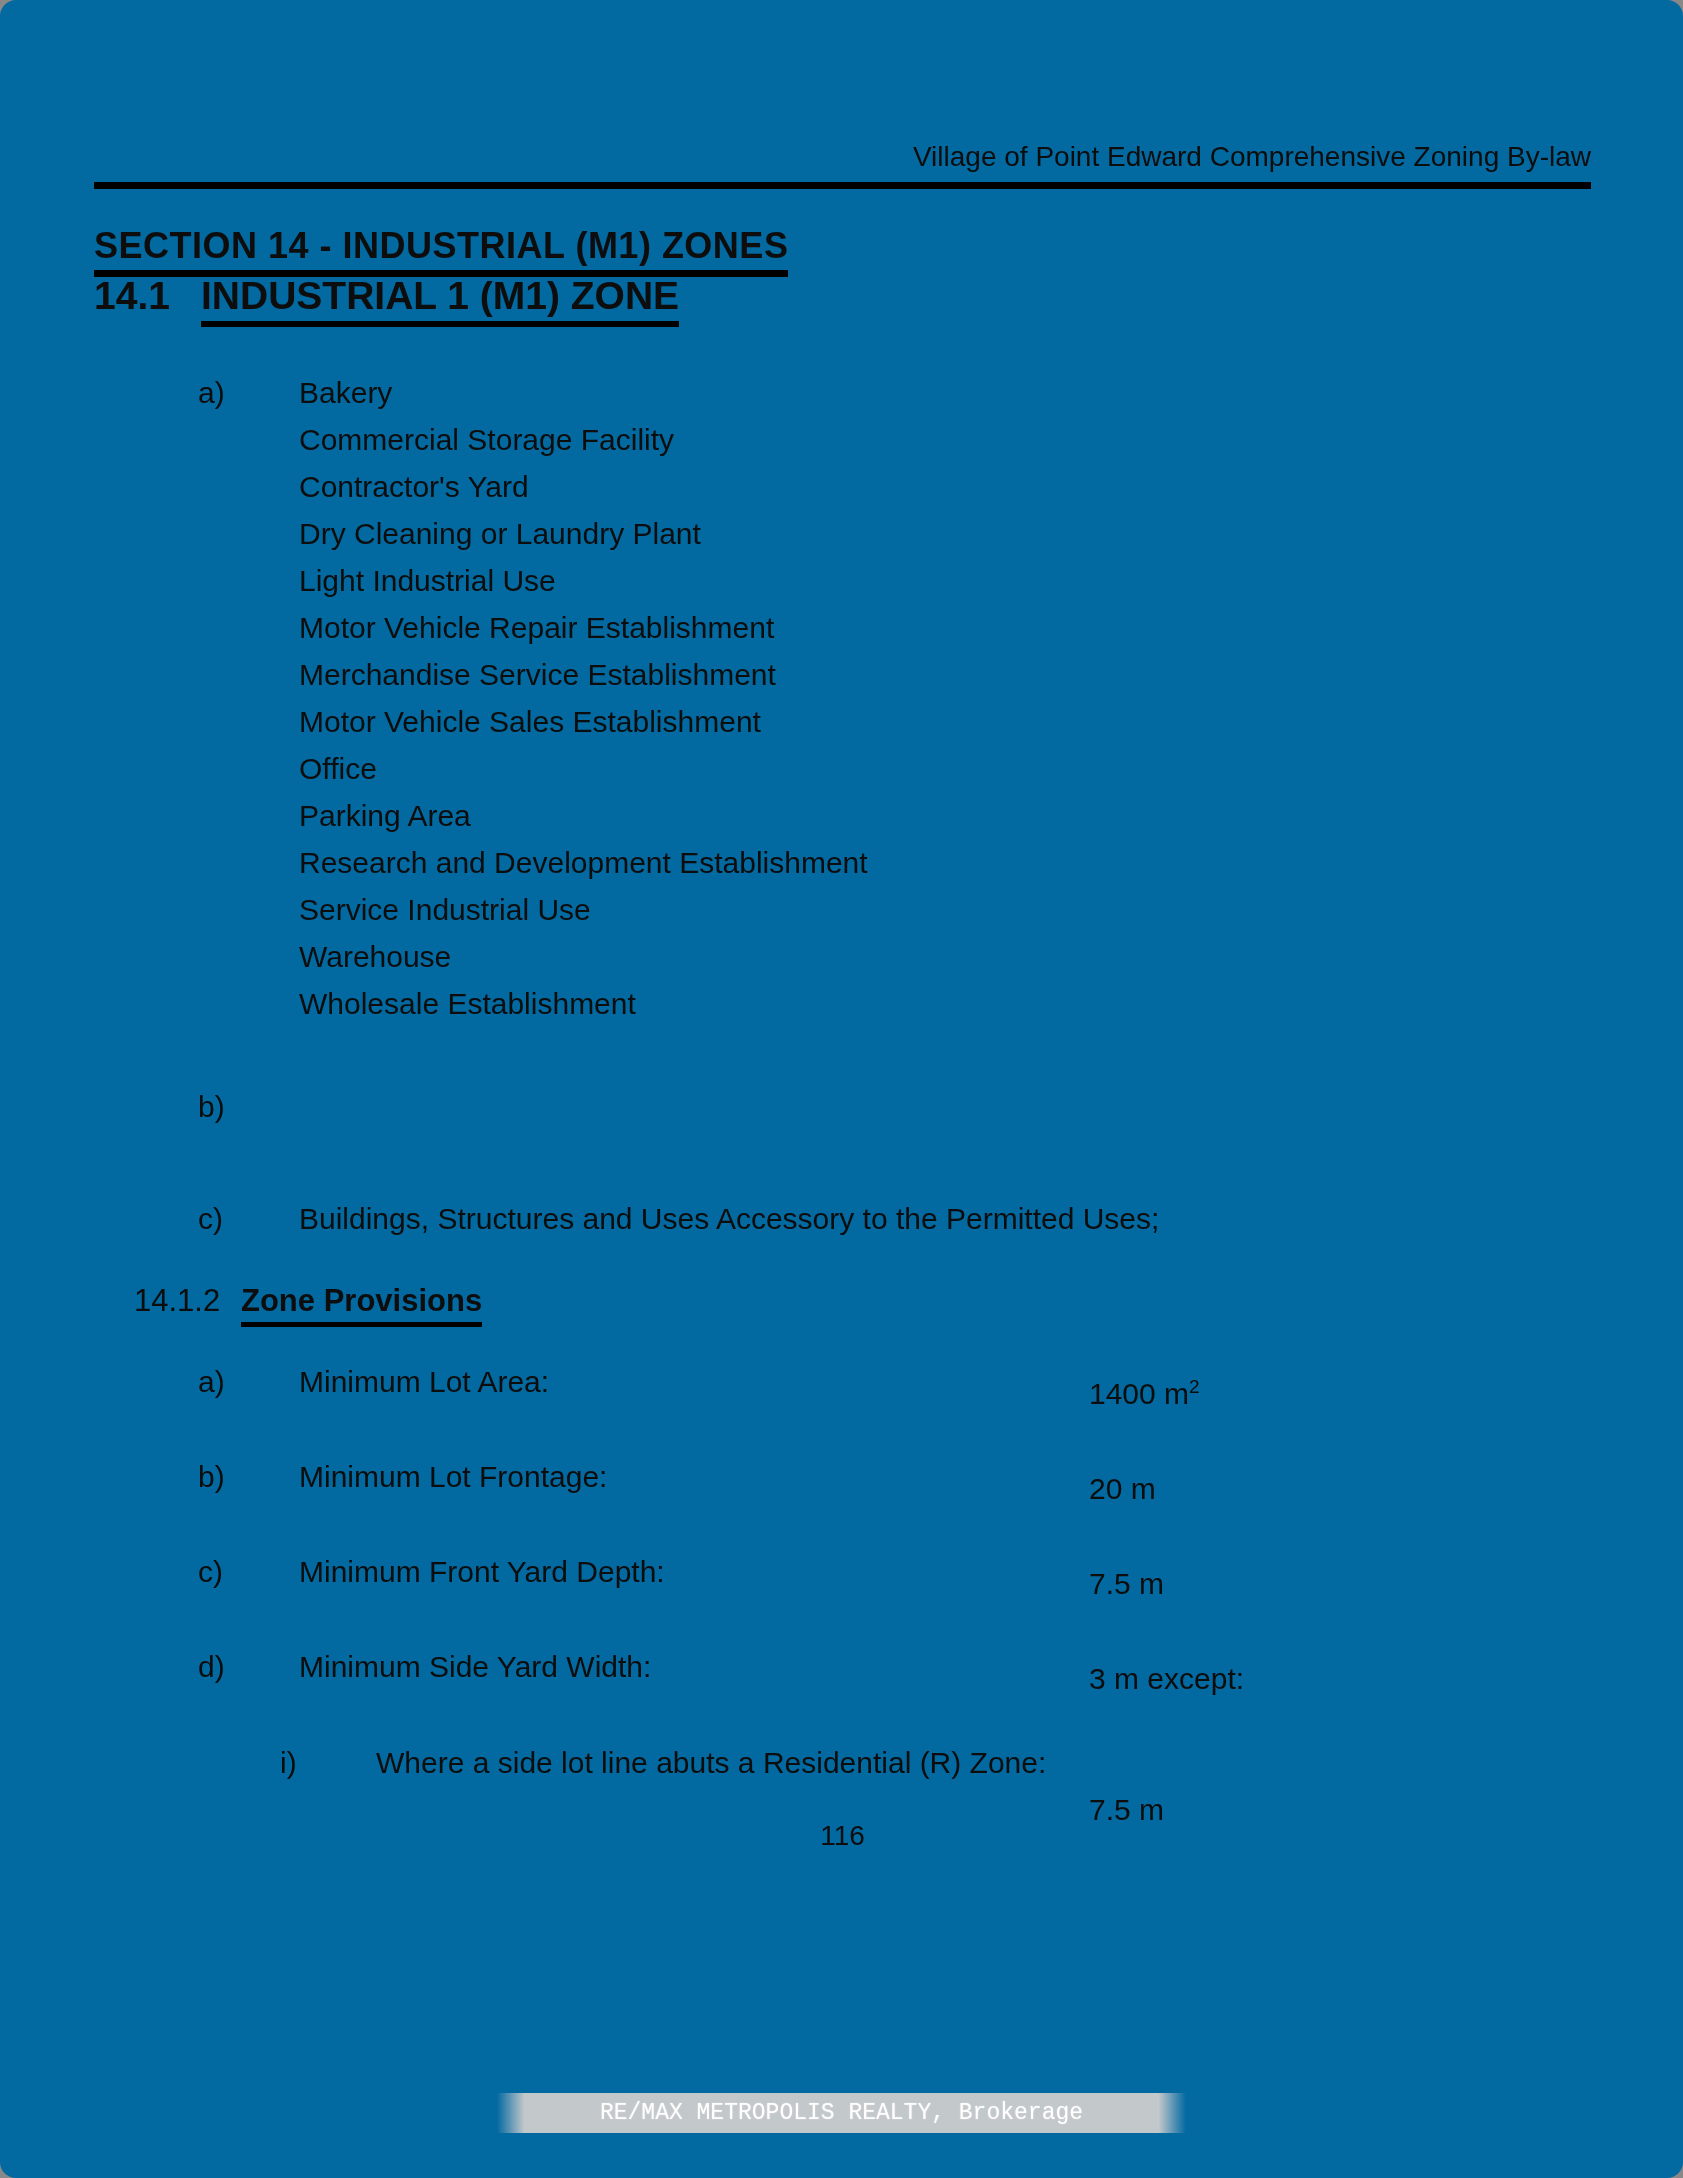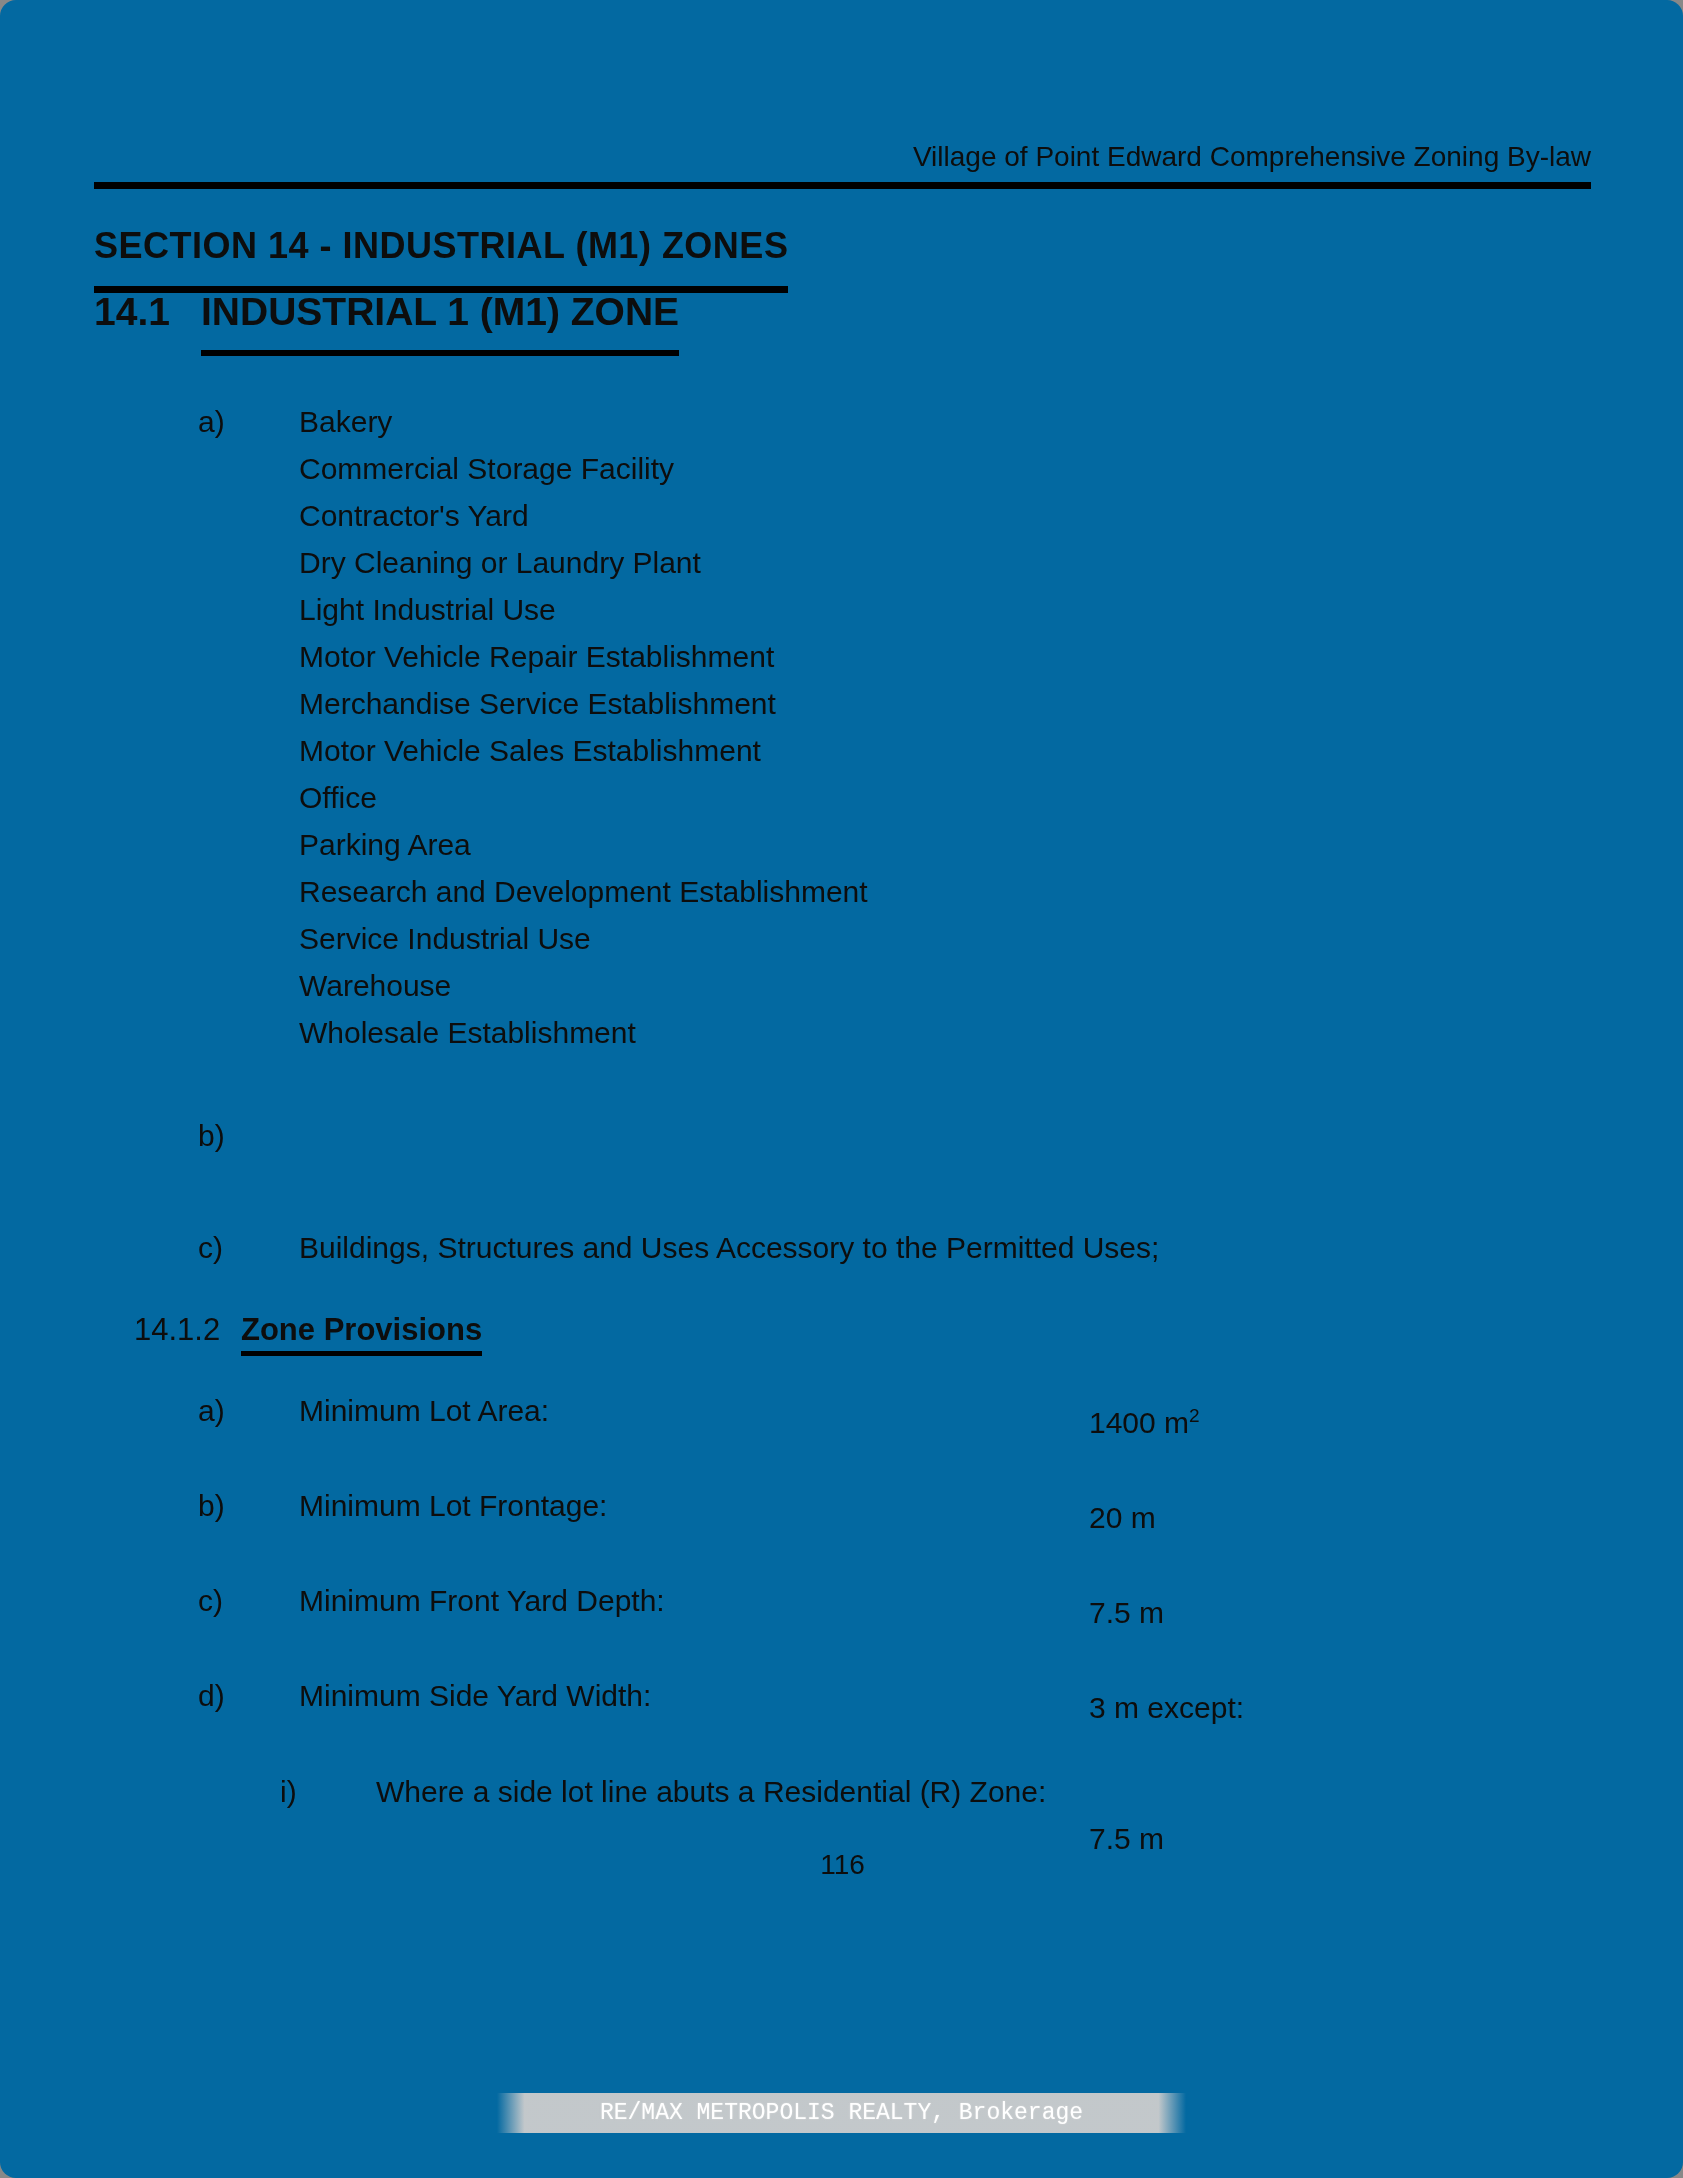--- a/index.html
+++ b/index.html
@@ -23,26 +23,26 @@
   }
   .header-rule{height:7px;background:#000;margin-top:10px;}
 
   .sec-h{margin-top:37px;}
   .sec-h .sec-h-inner{
     display:inline-block;
     font-size:36px;line-height:40px;
     font-weight:bold;
     letter-spacing:0.5px;
     border-bottom:7px solid #000;
-    padding-bottom:20px;
+    padding-bottom:4px;
   }
 
   .h2row{display:flex;font-size:39px;line-height:38px;font-weight:bold;}
   .h2row .num{width:107px;flex:none;}
-  .h2row .title{border-bottom:6px solid #000;padding-bottom:19px;}
+  .h2row .title{border-bottom:6px solid #000;padding-bottom:6px;}
 
   .h3row{display:flex;font-size:31px;line-height:37px;}
   .h3row .num{width:107px;flex:none;}
   .h3row .title{font-weight:bold;border-bottom:5px solid #000;padding-bottom:3px;}
   .h3row.first{margin-top:36px;}
   .h3row.second{margin-top:40px;margin-left:40px;}
 
   .uses{display:flex;margin-top:42px;font-size:30px;line-height:47px;}
   .uses .lbl{margin-left:104px;width:101px;flex:none;}
 

